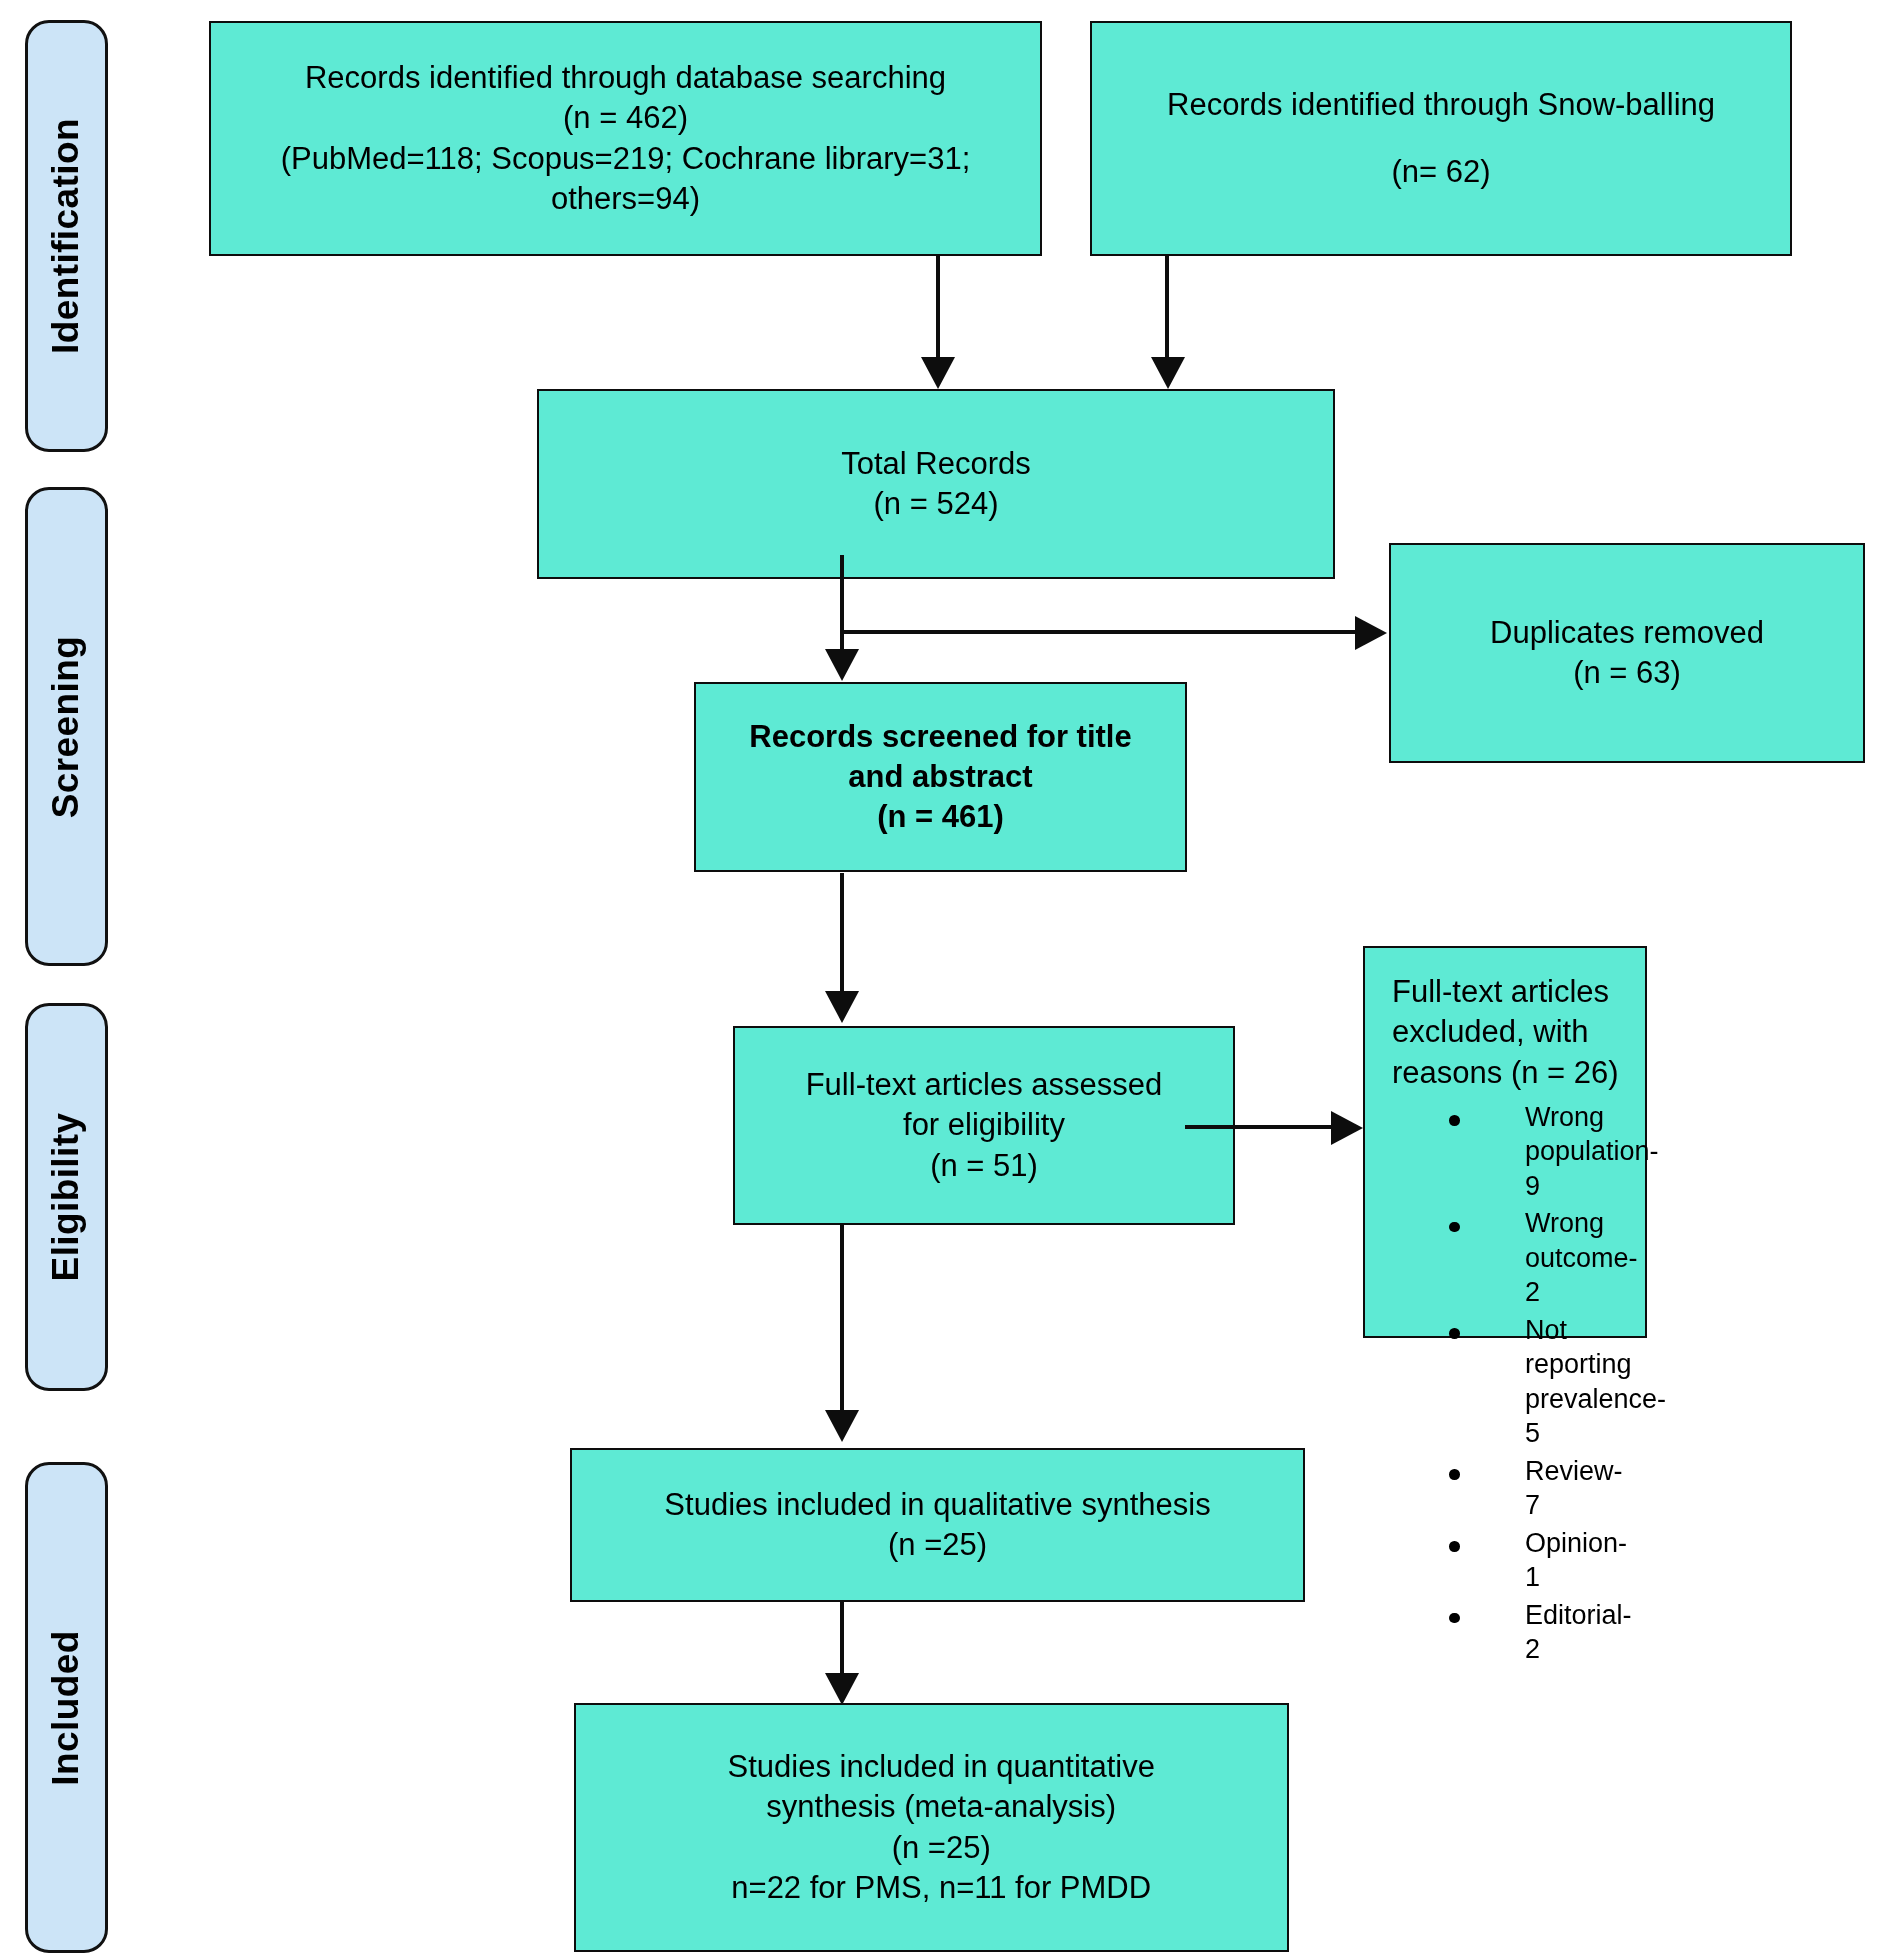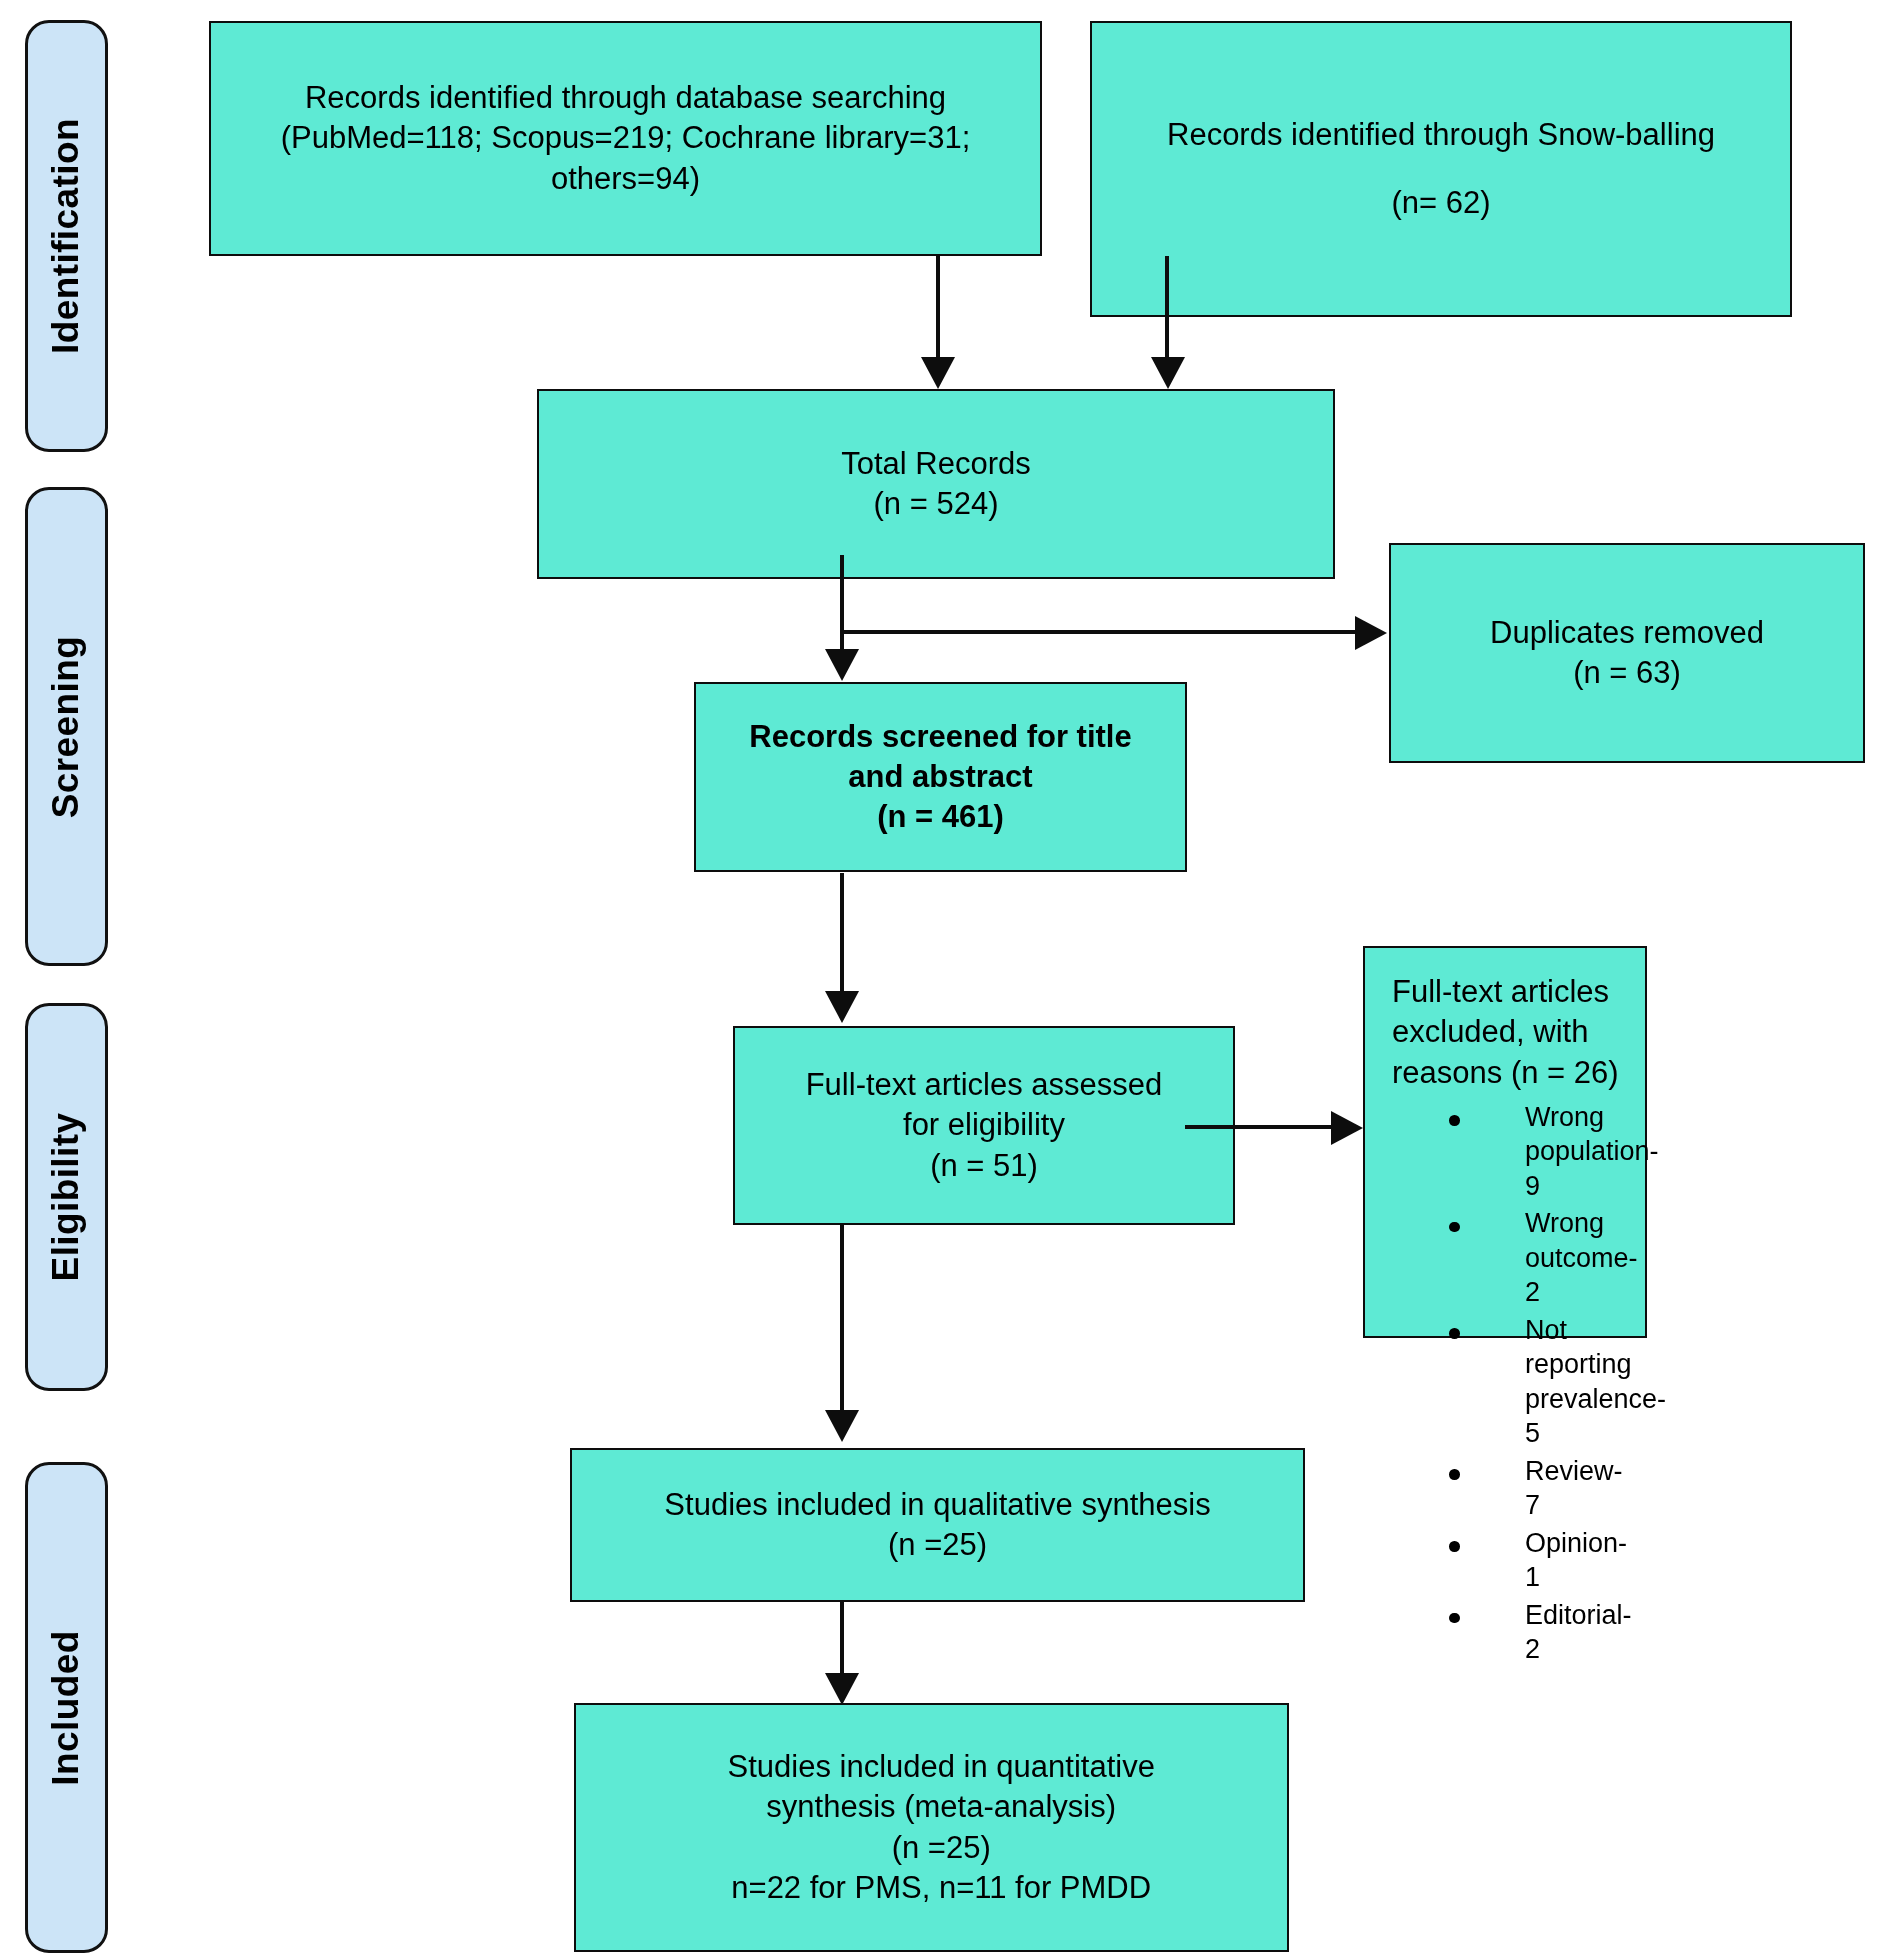--- a/index.html
+++ b/index.html
@@ -133,25 +133,26 @@
   <div class="phase" style="left:24.6px; top:1003px; width:83px; height:388px;">
     <span class="phase-label">Eligibility</span>
   </div>
 
   <div class="phase" style="left:24.6px; top:1462px; width:83px; height:491px;">
     <span class="phase-label">Included</span>
   </div>
 
   <div class="box" style="left:209px; top:21px; width:833px; height:235px;">
     <span class="line">Records identified through database searching</span>
+    <span class="line">(n = 462)</span>
     <span class="line">(PubMed=118; Scopus=219; Cochrane library=31;</span>
     <span class="line">others=94)</span>
   </div>
 
-  <div class="box" style="left:1090px; top:21px; width:702px; height:296px;gap:27px;">
+  <div class="box" style="left:1090px; top:21px; width:702px; height:235px;gap:27px;">
     <span class="line">Records identified through Snow-balling</span>
     <span class="line">(n= 62)</span>
   </div>
 
   <div class="vline" style="left:936px; top:256px; height:105px;"></div>
   <div class="arrow-down" style="left:921px; top:357px;"></div>
 
   <div class="vline" style="left:1165px; top:256px; height:105px;"></div>
   <div class="arrow-down" style="left:1151px; top:357px;"></div>
 

